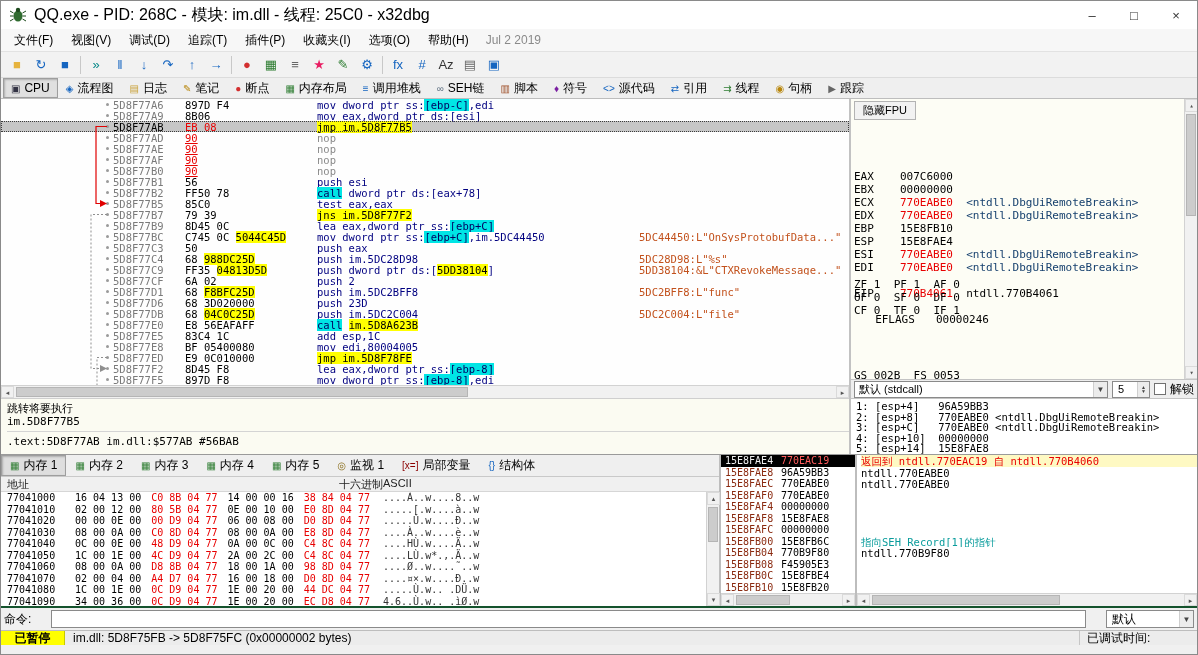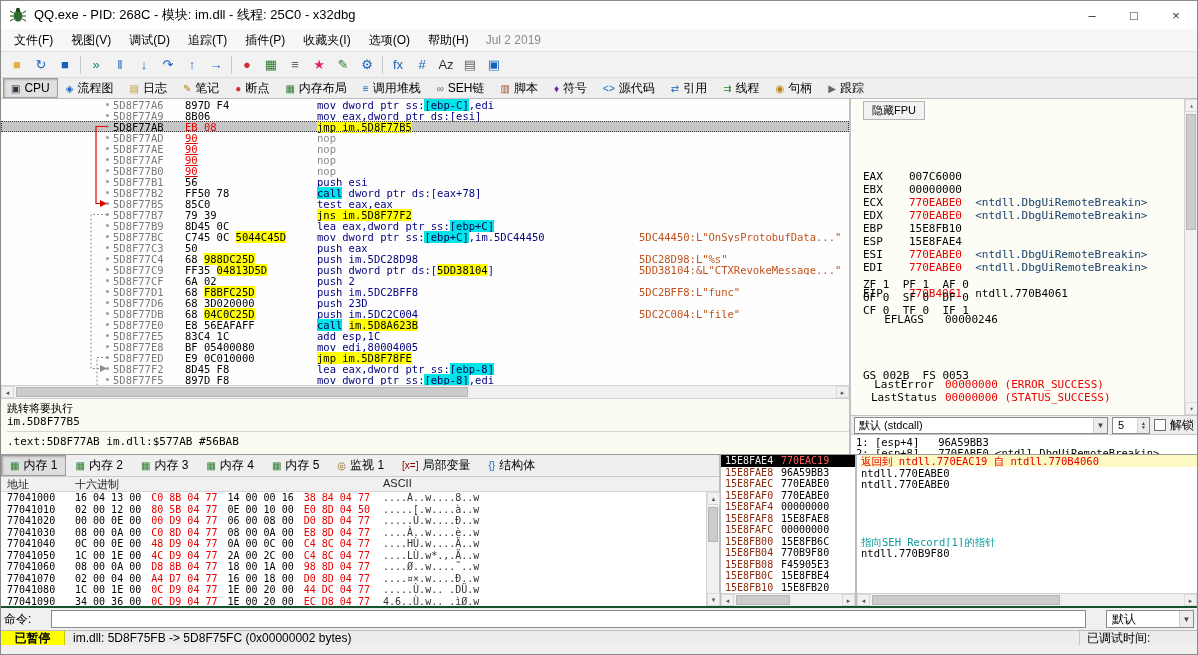--- a/index.html
+++ b/index.html
@@ -3,21 +3,21 @@
 <meta charset="utf-8">
 <style>
   *{margin:0;padding:0;box-sizing:border-box;}
   html,body{width:1198px;height:655px;overflow:hidden;}
   body{font-family:"Liberation Sans",sans-serif;font-size:12px;color:#000;background:#d8d8d8;}
   .window{width:1198px;height:655px;border:1px solid #8a8a8a;display:flex;flex-direction:column;background:#f0f0f0;overflow:hidden;}
 
   
   .titlebar{height:28px;background:#ffffff;display:flex;align-items:center;padding-left:8px;flex:0 0 auto;}
   .app-icon{width:18px;height:18px;flex:0 0 auto;}
-  .title-text{flex:1;margin-left:7px;font-size:13px;white-space:nowrap;overflow:hidden;}
+  .title-text{flex:1;margin-left:7px;font-size:16px;white-space:nowrap;overflow:hidden;}
   .win-btn{width:42px;height:28px;display:flex;align-items:center;justify-content:center;font-size:13px;color:#333;}
 
   
   .menubar{height:23px;background:#f7f7f7;display:flex;align-items:center;padding-left:4px;border-bottom:1px solid #e2e2e2;flex:0 0 auto;}
   .menu-items{display:flex;}
   .menu-item{padding:3px 9px;}
   .menu-date{color:#8a8a8a;margin-left:8px;}
 
   
   .toolbar{height:26px;display:flex;align-items:center;padding:0 4px;background:#f2f2f2;border-bottom:1px solid #dcdcdc;flex:0 0 auto;}
@@ -62,21 +62,21 @@
   .vscroll .sb-btn{width:13px;height:13px;line-height:12px;}
   .vscroll .sb-track{flex:1;}
   .vscroll .sb-thumb{left:1px;width:10px;height:40%;top:2px;}
 
   
   .infop{height:56px;border-top:1px solid #cfcfcf;background:#fbfbf2;font:11px "DejaVu Sans Mono",monospace;padding:3px 0 0 6px;flex:0 0 auto;}
   .info-line{height:13px;line-height:13px;white-space:pre;}
   .info-sep{height:1px;background:#d4d4d4;margin:3px 0;}
 
   
-  .regs{height:316px;position:relative;padding:2px 16px 0 12px;font:11px "DejaVu Sans Mono",monospace;overflow:hidden;flex:0 0 auto;}
+  .regs{height:280px;position:relative;padding:2px 16px 0 3px;font:11px "DejaVu Sans Mono",monospace;overflow:hidden;flex:0 0 auto;}
   .fpu-btn{font:11px "Liberation Sans",sans-serif;background:#f2f2f2;border:1px solid #b3b3b3;padding:1px 8px;margin-bottom:2px;}
   .reg-row{height:13px;line-height:13px;white-space:pre;}
   .r-name{display:inline-block;width:46px;margin-top:48px;}
   .r-name.wide{width:82px;text-align:center;}
   .r-val.red{color:#e80000;}
   .r-extra{color:#16406e;}
   .r-extra.blk{color:#000;}
   .regs-scroll{position:absolute;right:0;top:0;bottom:0;}
 
   
@@ -93,21 +93,21 @@
 
   
   .bottom{height:152px;display:flex;flex:0 0 auto;border-top:1px solid #9a9a9a;background:#fff;min-height:0;}
   .dump-pane{width:720px;flex:0 0 auto;border-right:2px solid #bdbdbd;display:flex;flex-direction:column;min-width:0;}
   .dump-tabs{height:22px;display:flex;align-items:stretch;background:#efefef;border-bottom:1px solid #c9c9c9;flex:0 0 auto;}
   .dtab{display:flex;align-items:center;gap:4px;padding:0 8px;white-space:nowrap;border:1px solid transparent;}
   .dtab.active{background:#dedede;border:1px solid #9e9e9e;box-shadow:inset 1px 1px 2px rgba(0,0,0,.22);}
   .dtab-icon{font-size:10px;}
   .dump-header{height:15px;display:flex;background:#f0f0f0;border-bottom:1px solid #d6d6d6;font-size:11px;color:#222;flex:0 0 auto;}
   .dh-addr{width:74px;padding-left:6px;}
-  .dh-hex{width:308px;}
+  .dh-hex{width:308px;text-align:right;}
   .dh-ascii{flex:1;}
   .dump-body{flex:1;display:flex;min-height:0;}
   .dump-rows{flex:1;padding-left:6px;overflow:hidden;}
   .dump-row{height:11.5px;line-height:11.5px;font:10px "DejaVu Sans Mono",monospace;display:flex;white-space:pre;}
   .dm-addr{width:68px;flex:0 0 auto;}
   .dm-hex{width:308px;flex:0 0 auto;display:flex;}
   .hexg{margin-right:10px;}
   .hexg.hred{color:#e80000;}
   .dm-ascii{color:#333;}
 
@@ -446,21 +446,21 @@
           </div>
         </div>
       <div class="dump-header">
         <span class="dh-addr">地址</span>
         <span class="dh-hex">十六进制</span>
         <span class="dh-ascii">ASCII</span>
       </div>
       <div class="dump-body">
         <div class="dump-rows" id="dump-rows">
             <div class="dump-row"><span class="dm-addr">77041000</span><span class="dm-hex"><span class="hexg">16 04 13 00</span><span class="hexg hred">C0 8B 04 77</span><span class="hexg">14 00 00 16</span><span class="hexg hred">38 84 04 77</span></span><span class="dm-ascii">....À..w....8..w</span></div>
-            <div class="dump-row"><span class="dm-addr">77041010</span><span class="dm-hex"><span class="hexg">02 00 12 00</span><span class="hexg hred">80 5B 04 77</span><span class="hexg">0E 00 10 00</span><span class="hexg hred">E0 8D 04 50</span></span><span class="dm-ascii">.....[.w....à..w</span></div>
+            <div class="dump-row"><span class="dm-addr">77041010</span><span class="dm-hex"><span class="hexg">02 00 12 00</span><span class="hexg hred">80 5B 04 77</span><span class="hexg">0E 00 10 00</span><span class="hexg hred">E0 8D 04 77</span></span><span class="dm-ascii">.....[.w....à..w</span></div>
             <div class="dump-row"><span class="dm-addr">77041020</span><span class="dm-hex"><span class="hexg">00 00 0E 00</span><span class="hexg hred">00 D9 04 77</span><span class="hexg">06 00 08 00</span><span class="hexg hred">D0 8D 04 77</span></span><span class="dm-ascii">.....Ù.w....Ð..w</span></div>
             <div class="dump-row"><span class="dm-addr">77041030</span><span class="dm-hex"><span class="hexg">08 00 0A 00</span><span class="hexg hred">C0 8D 04 77</span><span class="hexg">08 00 0A 00</span><span class="hexg hred">E8 8D 04 77</span></span><span class="dm-ascii">....À..w....è..w</span></div>
             <div class="dump-row"><span class="dm-addr">77041040</span><span class="dm-hex"><span class="hexg">0C 00 0E 00</span><span class="hexg hred">48 D9 04 77</span><span class="hexg">0A 00 0C 00</span><span class="hexg hred">C4 8C 04 77</span></span><span class="dm-ascii">....HÙ.w....Ä..w</span></div>
             <div class="dump-row"><span class="dm-addr">77041050</span><span class="dm-hex"><span class="hexg">1C 00 1E 00</span><span class="hexg hred">4C D9 04 77</span><span class="hexg">2A 00 2C 00</span><span class="hexg hred">C4 8C 04 77</span></span><span class="dm-ascii">....LÙ.w*.,.Ä..w</span></div>
             <div class="dump-row"><span class="dm-addr">77041060</span><span class="dm-hex"><span class="hexg">08 00 0A 00</span><span class="hexg hred">D8 8B 04 77</span><span class="hexg">18 00 1A 00</span><span class="hexg hred">98 8D 04 77</span></span><span class="dm-ascii">....Ø..w....˜..w</span></div>
             <div class="dump-row"><span class="dm-addr">77041070</span><span class="dm-hex"><span class="hexg">02 00 04 00</span><span class="hexg hred">A4 D7 04 77</span><span class="hexg">16 00 18 00</span><span class="hexg hred">D0 8D 04 77</span></span><span class="dm-ascii">....¤×.w....Ð..w</span></div>
             <div class="dump-row"><span class="dm-addr">77041080</span><span class="dm-hex"><span class="hexg">1C 00 1E 00</span><span class="hexg hred">0C D9 04 77</span><span class="hexg">1E 00 20 00</span><span class="hexg hred">44 DC 04 77</span></span><span class="dm-ascii">.....Ù.w.. .DÜ.w</span></div>
             <div class="dump-row"><span class="dm-addr">77041090</span><span class="dm-hex"><span class="hexg">34 00 36 00</span><span class="hexg hred">0C D9 04 77</span><span class="hexg">1E 00 20 00</span><span class="hexg hred">EC D8 04 77</span></span><span class="dm-ascii">4.6..Ù.w.. .ìØ.w</span></div>
           </div>
         <div class="vscroll">

